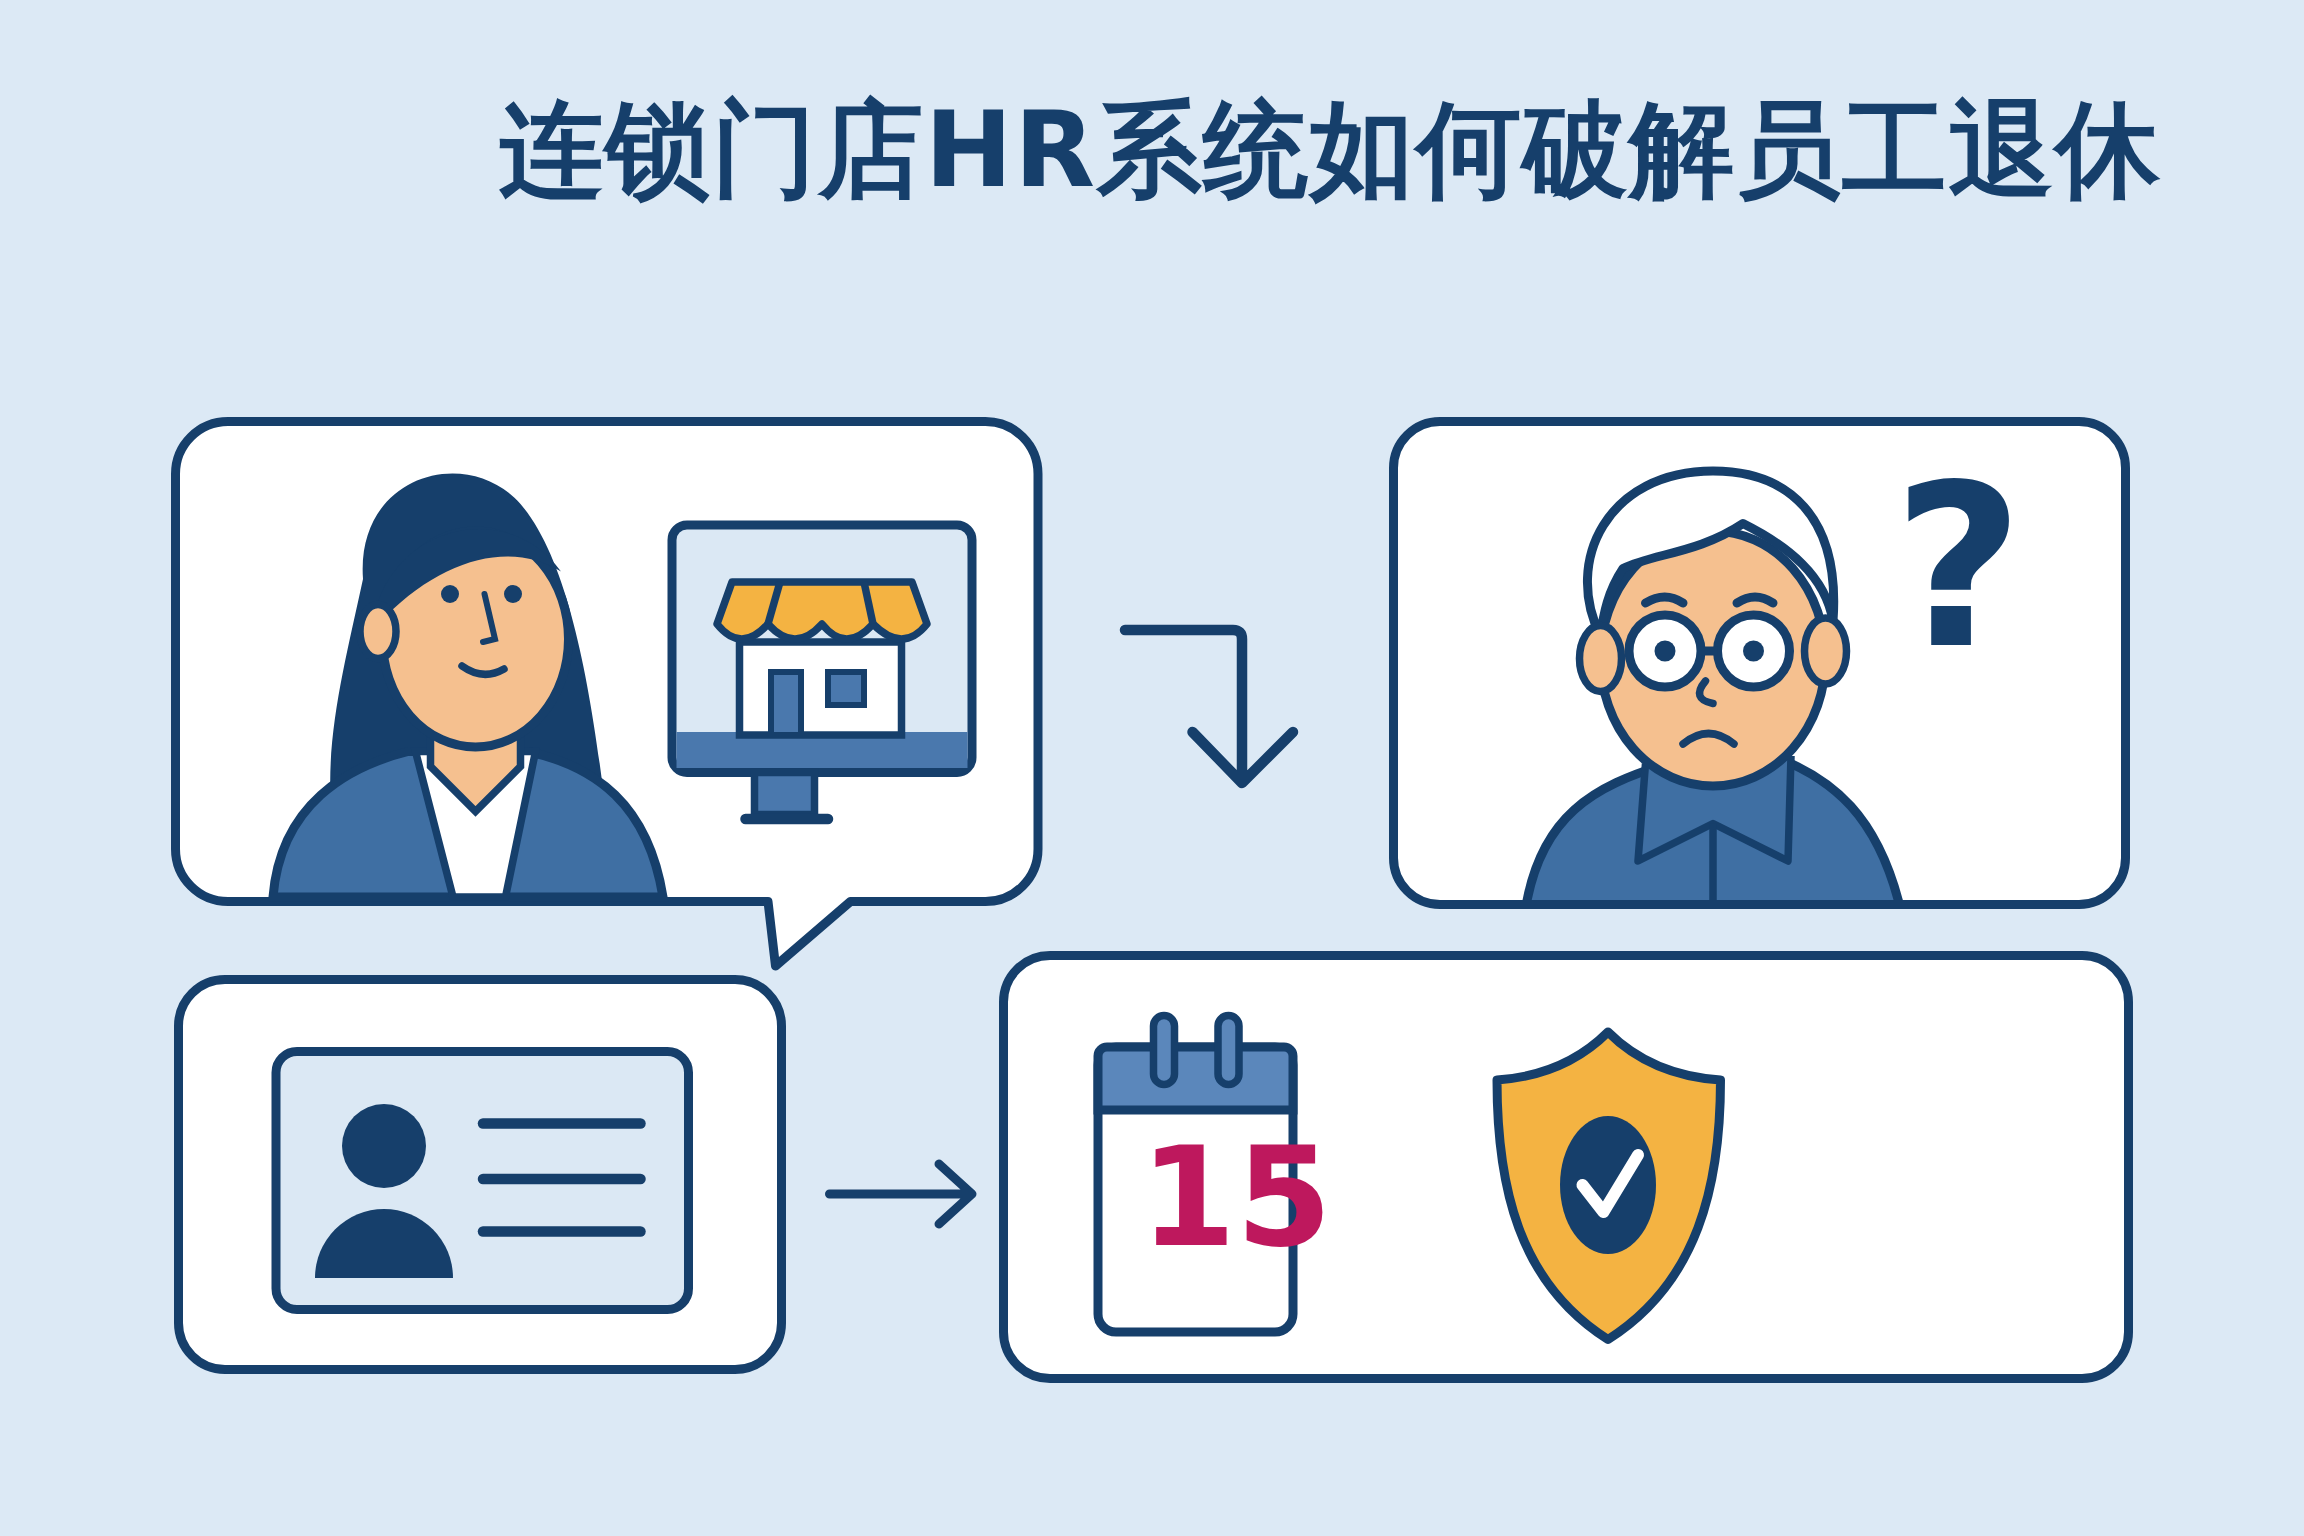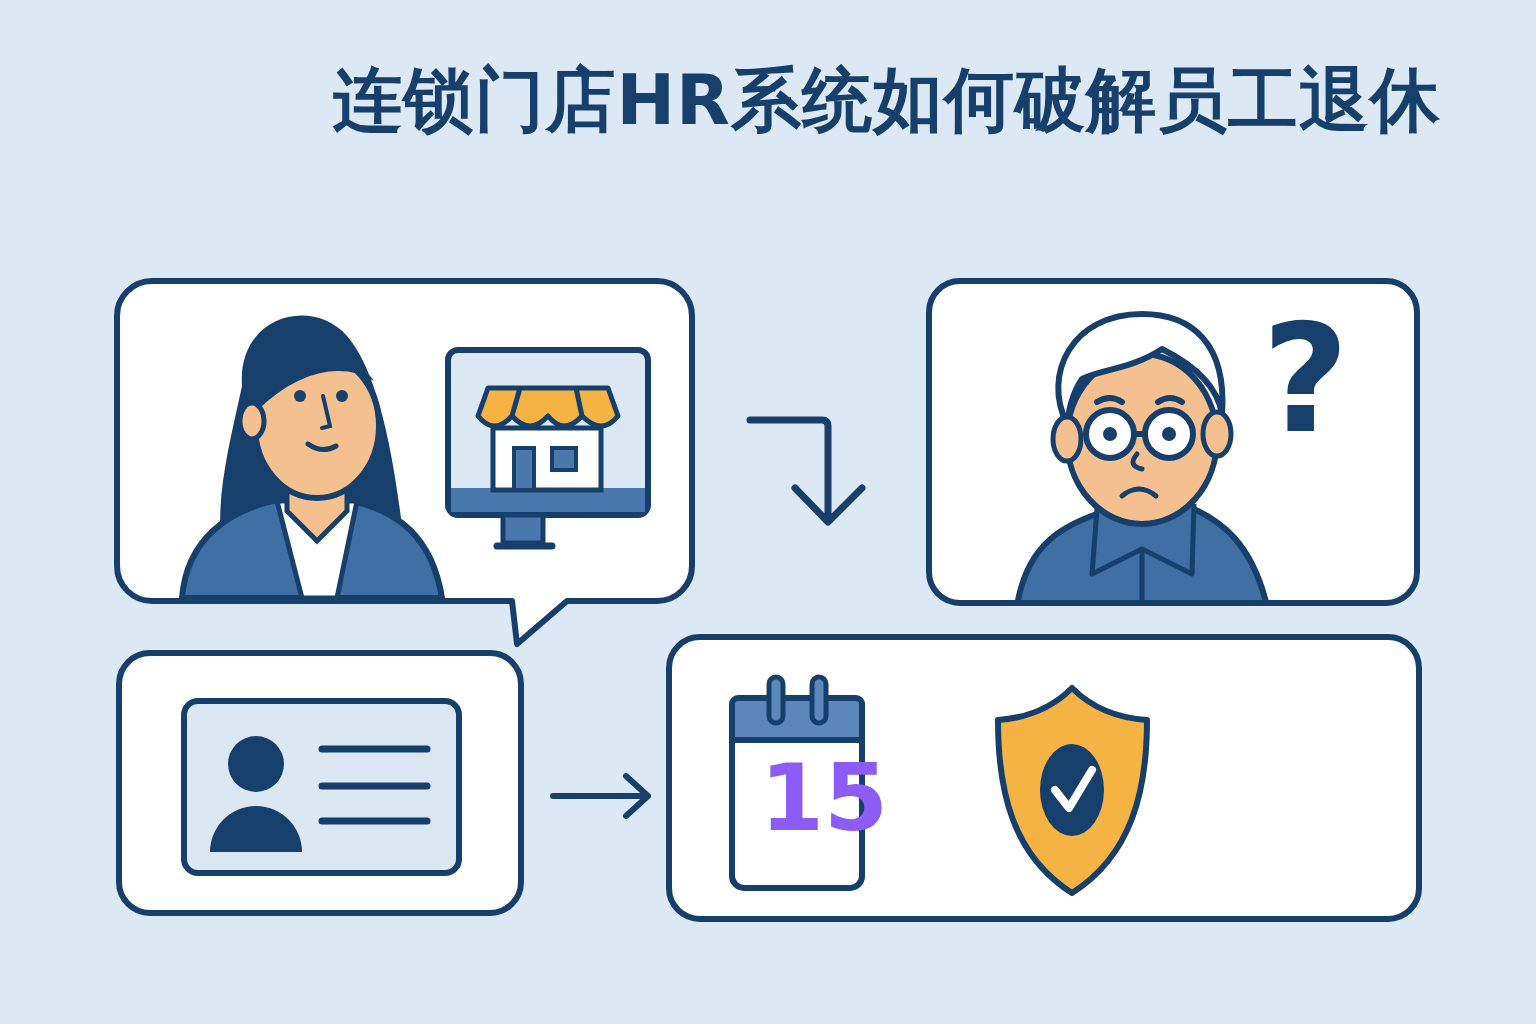--- a/index.html
+++ b/index.html
@@ -103,19 +103,19 @@
   <path d="M5 28 H98 M78 8 L100 28 L78 48" fill="none" stroke="#163f6b" stroke-width="6" stroke-linecap="round" stroke-linejoin="round"></path>
 </svg>
 
 <div class="panel" style="left:666px;top:634px;width:756px;height:288px">
   <svg width="744" height="276" viewBox="0 0 744 276" style="position:absolute;left:0;top:0">
     <rect x="60" y="58" width="130" height="190" rx="12" fill="#ffffff" stroke="#163f6b" stroke-width="6"></rect>
     <path d="M66 58 H184 A6 6 0 0 1 190 64 V100 H60 V64 A6 6 0 0 1 66 58 Z" fill="#5b87bb" stroke="#163f6b" stroke-width="6"></path>
     <rect x="97" y="37" width="14" height="46" rx="7" fill="#5b87bb" stroke="#163f6b" stroke-width="5"></rect>
     <rect x="140" y="37" width="14" height="46" rx="7" fill="#5b87bb" stroke="#163f6b" stroke-width="5"></rect>
   </svg>
-  <div style="position:absolute;left:88px;top:113px;font-size:92px;font-weight:bold;color:#8b5cf6;line-height:1;">15</div>
+  <div style="position:absolute;left:88px;top:113px;font-size:92px;font-weight:bold;color:#be185d;line-height:1;">15</div>
   <svg width="744" height="276" viewBox="0 0 744 276" style="position:absolute;left:0;top:0">
     <path d="M400 48 C380 68 355 78 326 80 C326 150 340 215 400 253 C460 215 475 150 475 80 C445 78 420 68 400 48 Z" fill="#f4b342" stroke="#163f6b" stroke-width="6" stroke-linejoin="round"></path>
     <ellipse cx="400" cy="150" rx="32" ry="46" fill="#163f6b"></ellipse>
     <path d="M383 150 L397 168 L420 130" fill="none" stroke="#ffffff" stroke-width="8" stroke-linecap="round" stroke-linejoin="round"></path>
   </svg>
 </div>
 
 </body></html>

